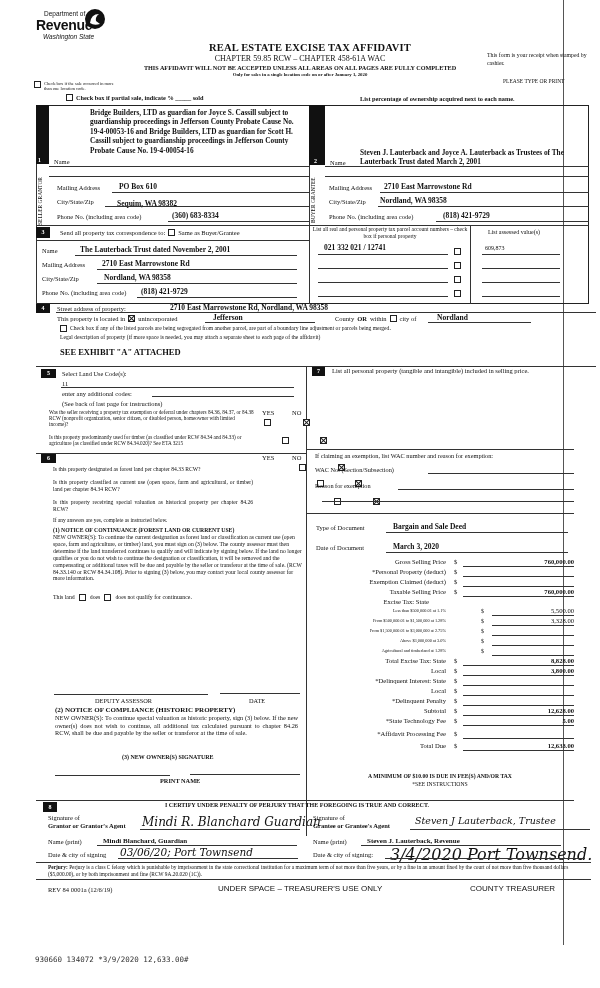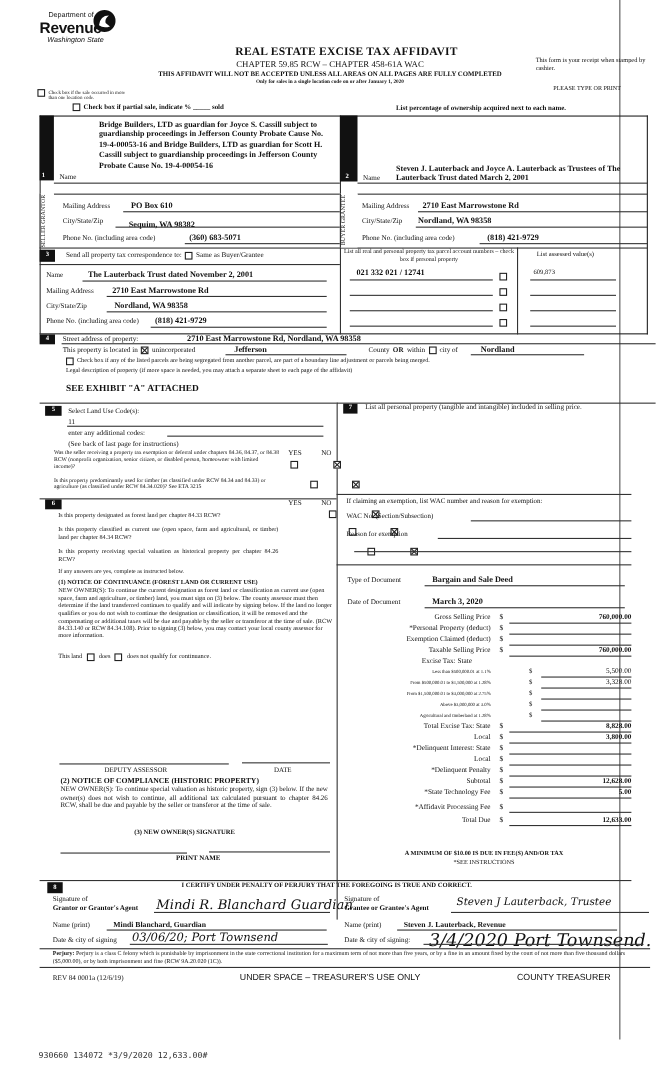--- a/index.html
+++ b/index.html
@@ -32,21 +32,21 @@
 <div class="abs" style="left:36px;top:6px;width:70px;height:40px">
   <div class="abs" style="left:8px;top:4px;font-family:'Liberation Sans',sans-serif;font-size:6.5px">Department of</div>
   <div class="abs" style="left:0;top:11px;font-family:'Liberation Sans',sans-serif;font-size:14px;font-weight:bold;letter-spacing:-0.3px">Revenue</div>
   <div class="abs" style="left:7px;top:27px;font-family:'Liberation Sans',sans-serif;font-style:italic;font-size:6.5px">Washington State</div>
   <svg class="abs" style="left:48px;top:2px" width="22" height="22" viewBox="0 0 22 22">
     <circle cx="11" cy="11" r="10" fill="#111"></circle>
     <path d="M6 15 Q7 6 15 6 Q11 9 12 13 L16 16 Q10 18 6 15Z" fill="#fff"></path>
   </svg>
 </div>
 
-<div class="abs b" style="left:156px;top:42px;width:260px;text-align:right;font-size:10.5px;letter-spacing:0.2px">REAL ESTATE EXCISE TAX AFFIDAVIT</div>
+<div class="abs b" style="left:180px;top:42px;width:260px;text-align:center;font-size:10.5px;letter-spacing:0.2px">REAL ESTATE EXCISE TAX AFFIDAVIT</div>
 <div class="abs" style="left:170px;top:54px;width:260px;text-align:center;font-size:8px">CHAPTER 59.85 RCW – CHAPTER 458-61A WAC</div>
 <div class="abs b" style="left:100px;top:64px;width:400px;text-align:center;font-size:6.2px">THIS AFFIDAVIT WILL NOT BE ACCEPTED UNLESS ALL AREAS ON ALL PAGES ARE FULLY COMPLETED</div>
 <div class="abs b" style="left:170px;top:72px;width:260px;text-align:center;font-size:4.8px">Only for sales in a single location code on or after January 1, 2020</div>
 <div class="abs" style="left:487px;top:51px;width:100px;font-size:5.8px;line-height:8px">This form is your receipt when stamped by cashier.</div>
 <div class="abs" style="left:503px;top:78px;font-size:5.5px">PLEASE TYPE OR PRINT</div>
 
 <div class="abs" style="left:34px;top:81px;display:flex;gap:3px">
   <span class="cb"></span>
   <span style="font-size:4.5px;width:70px;line-height:5px">Check box if the sale occurred in more than one location code.</span>
 </div>
@@ -69,21 +69,21 @@
 <div class="hr" style="left:49px;top:166px;width:260px"></div>
 <div class="hr" style="left:49px;top:176px;width:260px"></div>
 <div class="side" style="left:36px;top:176px;height:50px">SELLER GRANTOR</div>
 <div class="lbl" style="left:57px;top:184px">Mailing Address</div>
 <div class="val" style="left:119px;top:183px">PO Box 610</div>
 <div class="hr" style="left:112px;top:192px;width:197px"></div>
 <div class="lbl" style="left:57px;top:198px">City/State/Zip</div>
 <div class="val" style="left:117px;top:200px">Sequim, WA 98382</div>
 <div class="hr" style="left:105px;top:206px;width:204px"></div>
 <div class="lbl" style="left:57px;top:213px">Phone No. (including area code)</div>
-<div class="val" style="left:172px;top:212px">(360) 683-5071</div>
+<div class="val" style="left:172px;top:212px">(360) 683-8334</div>
 <div class="hr" style="left:168px;top:221px;width:141px"></div>
 <div class="hr" style="left:36px;top:225px;width:553px"></div>
 
 
 <div class="abs" style="left:309px;top:105px;width:16px;height:60px;background:#111"></div>
 <div class="abs b" style="left:314px;top:158px;color:#fff;font-size:6px">2</div>
 <div class="lbl" style="left:330px;top:159px">Name</div>
 <div class="abs b" style="left:360px;top:148px;width:240px;font-size:7.3px;line-height:9px">Steven J. Lauterback and Joyce A. Lauterback as Trustees of The Lauterback Trust dated March 2, 2001</div>
 <div class="hr" style="left:325px;top:166px;width:264px"></div>
 <div class="hr" style="left:325px;top:176px;width:264px"></div>

